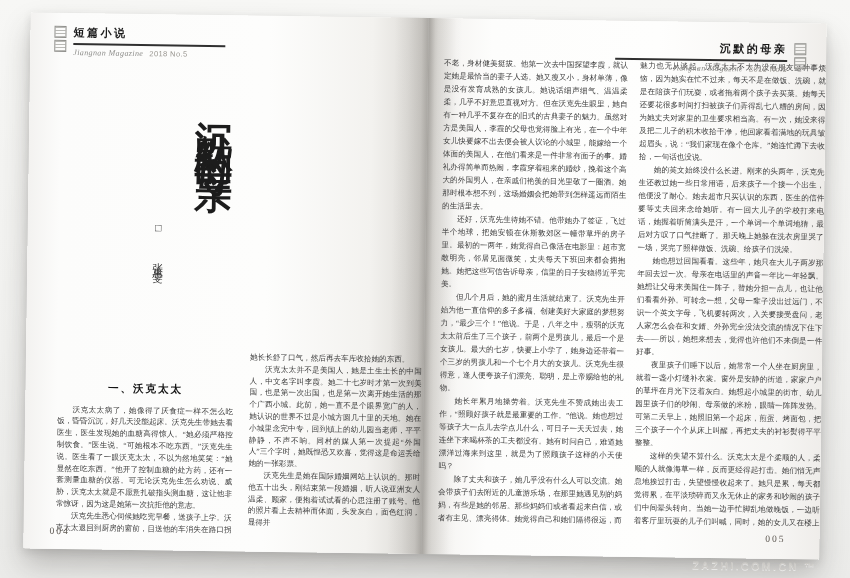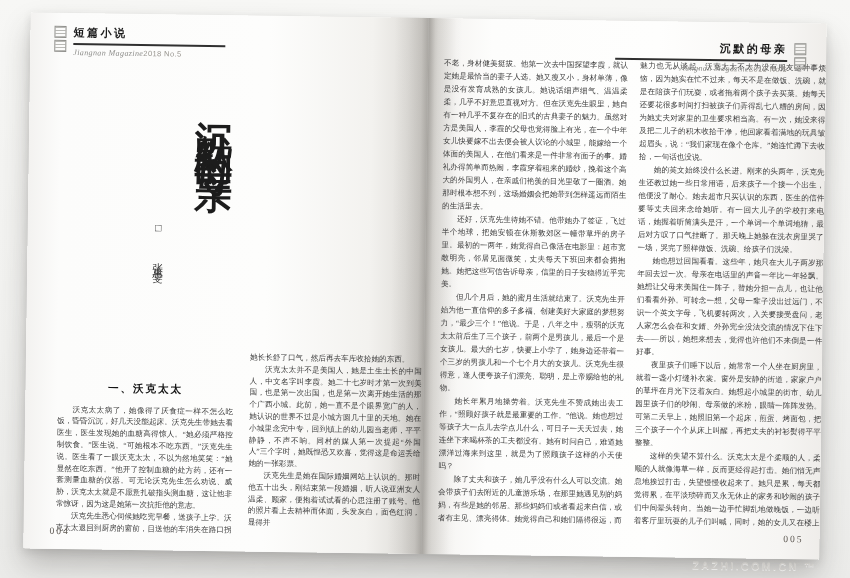--- a/index.html
+++ b/index.html
@@ -18,21 +18,21 @@
           background:linear-gradient(to right,rgba(40,38,34,0) 0%,rgba(40,38,34,.10) 40%,rgba(40,38,34,.22) 50%,rgba(40,38,34,.08) 60%,rgba(40,38,34,0) 100%);}
   
   .hdr{position:absolute;display:flex;gap:7px;align-items:flex-start;z-index:2;}
   .hdr-left{left:24px;top:13px;}
   .hdr-right{right:20px;top:20px;}
   .hdr-title{font:700 11px/1.25 "Liberation Sans",sans-serif;letter-spacing:2.5px;color:#1a1a1a;}
   .hdr-rule{width:152px;height:2px;background:#303030;margin:3px 0 3px;}
   .hdr-right .hdr-rule{width:172px;margin-left:auto;}
   .hdr-right .hdr-text{text-align:right;}
   .hdr-sub{font:italic 8px/1.2 "Liberation Serif",serif;color:#8b8b88;letter-spacing:.4px;white-space:nowrap;}
-  .hdr-sub .issue{font-style:normal;font-family:"Liberation Sans",sans-serif;font-size:7.5px;color:#98958f;}
+  .hdr-sub .issue{font-style:normal;font-family:"Liberation Sans",sans-serif;font-size:7.5px;color:#98958f;margin-left:6px;}
   .seal{display:flex;flex-direction:column;gap:2px;}
   .seal i{display:block;width:12px;height:12px;border:1px solid #90908c;box-sizing:border-box;
           background:repeating-linear-gradient(0deg,#b9b9b5 0 1px,transparent 1px 3px);}
   
   .title-block{position:absolute;top:76px;left:128px;height:310px;width:82px;
                writing-mode:vertical-rl;text-orientation:upright;z-index:1;}
   .story-title{margin:0;font-size:38px;font-weight:700;letter-spacing:13px;color:#1c1c1c;
                font-family:"Liberation Serif","DejaVu Serif",serif;}
   .author-v{margin-top:132px;margin-right:22px;font-size:10.5px;letter-spacing:5px;color:#2e2e2e;}
   
@@ -42,21 +42,21 @@
   .col-l2{left:224px;top:336px;width:172px;height:182px;}
   .col-r1{left:16px;top:38px;width:184px;height:468px;}
   .col-r2{left:212px;top:38px;width:186px;height:468px;}
   .sec-heading{font:700 10.5px/1.3 "Liberation Sans",sans-serif;text-align:center;color:#141414;
                letter-spacing:2px;margin:0 0 9px 0;}
   .paras p{margin:0;text-indent:2em;}
   .paras p.noindent{text-indent:0;}
   .pagenum{position:absolute;font-family:"Liberation Serif",serif;font-size:9.5px;
            color:#5f5a54;letter-spacing:2px;z-index:2;}
   .pn-left{left:26px;bottom:13px;}
-  .pn-right{right:16px;bottom:15px;margin-top:40px;}
+  .pn-right{right:34px;bottom:15px;margin-top:40px;}
   .watermark{position:absolute;right:2px;bottom:-13px;z-index:5;
              font:700 10.5px "Liberation Sans",sans-serif;letter-spacing:2.5px;
              color:#cbc9c5;text-shadow:0 1px 0 rgba(255,255,255,.55);}
 </style>
 </head>
 <body>
 
 <div class="stage">
   <div class="spread">
 

